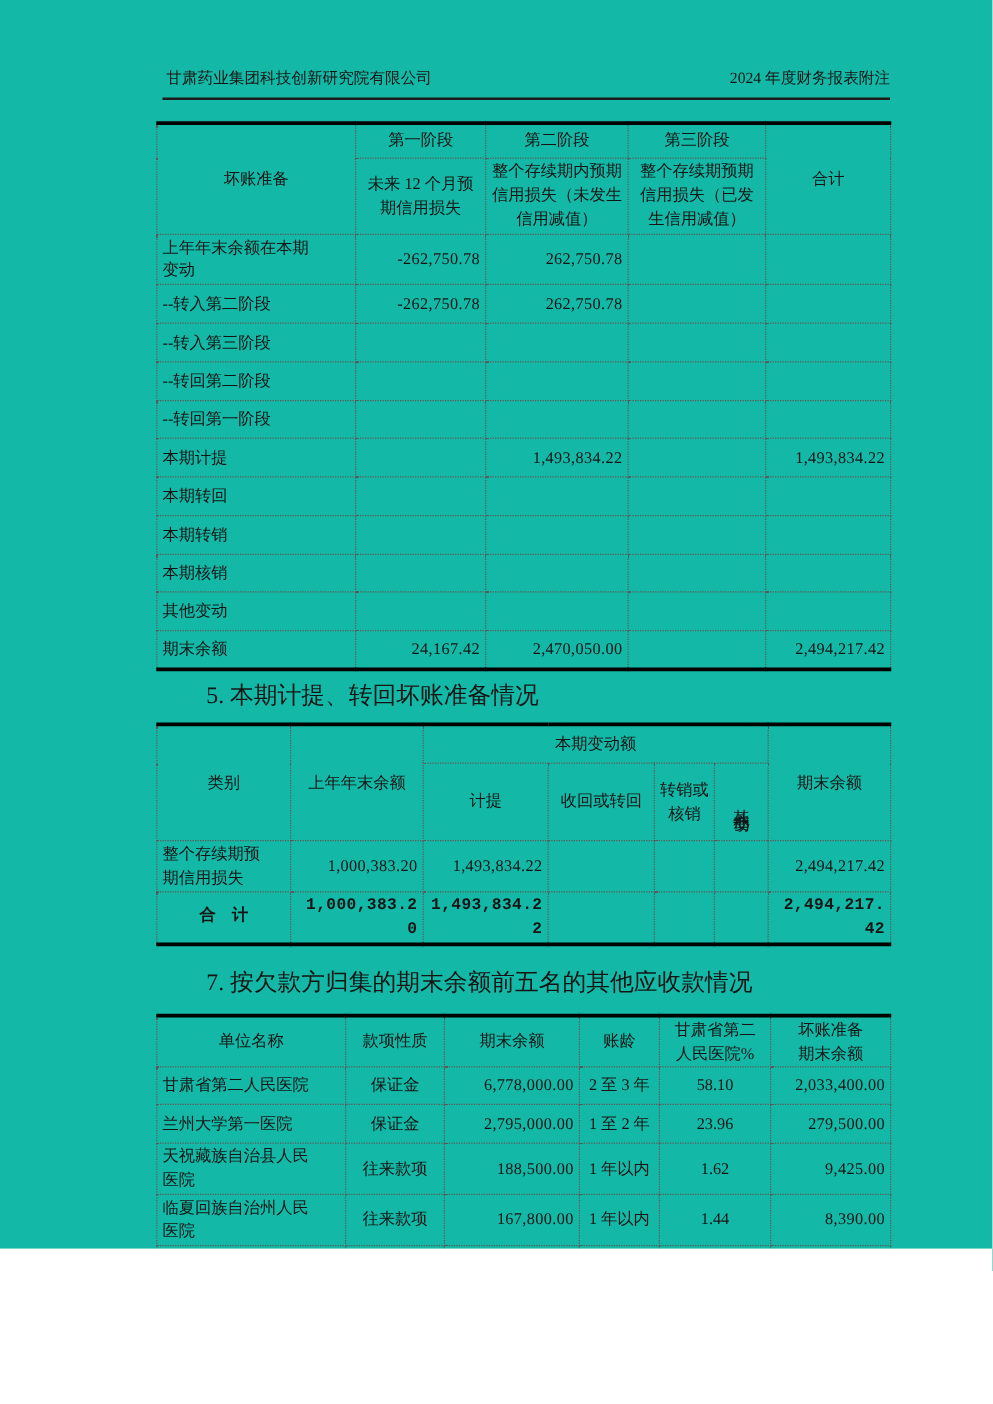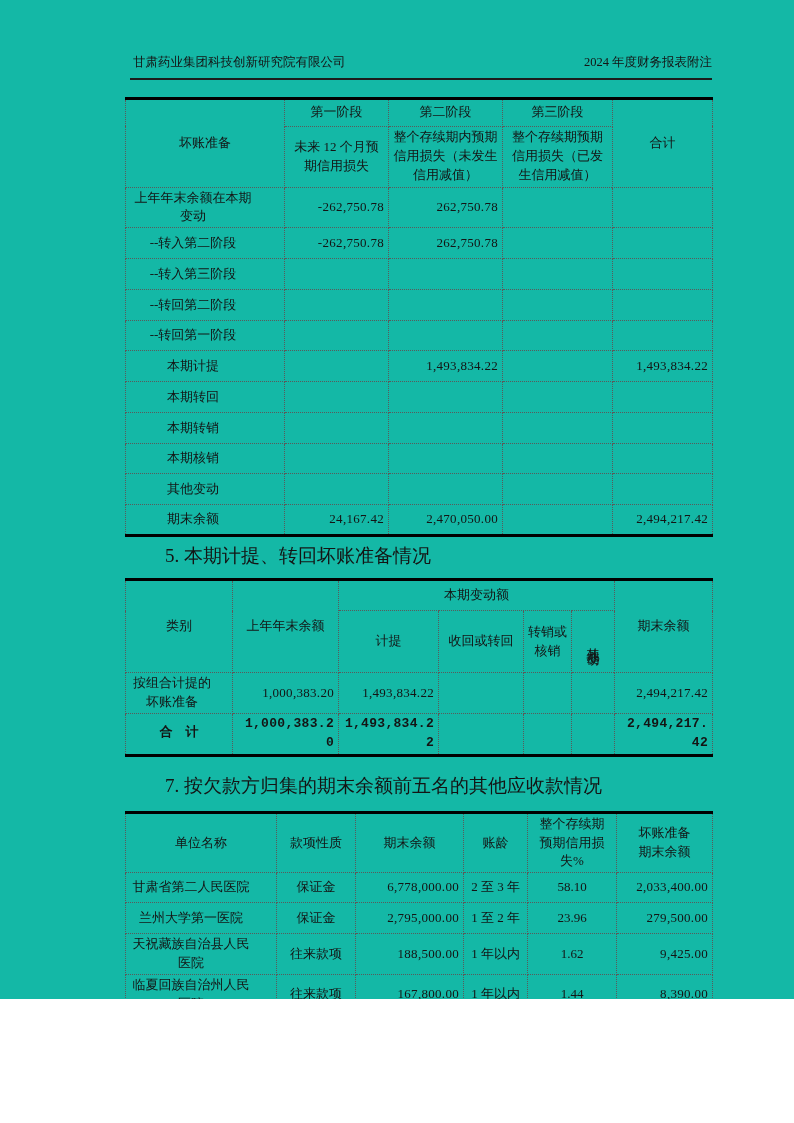--- a/index.html
+++ b/index.html
@@ -10,21 +10,21 @@
   .header-rule{margin:7px 82px 0 130px;border-bottom:2px solid #1c1c1c;height:0;}
   .sec-title{margin:6px 0 9px 165px;font-size:19px;}
   .sec-title.s6{margin:16px 0 12px 165px;}
   table.fin{width:587px;margin-left:125px;border-collapse:collapse;table-layout:fixed;
             font-size:13px;border-top:3px solid #000;border-bottom:3px solid #000;}
   table.t1{margin-top:17px;}
   .fin td,.fin th{border:1px dotted #5a5a5a;padding:1px 4px;vertical-align:middle;
                   font-weight:normal;line-height:1.45;word-break:break-all;}
   .c{text-align:center;}
   .num{text-align:right;padding-right:8px;letter-spacing:.3px;}
-  .lbl{text-align:center;padding-left:6px;}
+  .lbl{text-align:left;padding-left:6px;}
   .t1 .lbl{padding-right:28px;}
   .t2 .lbl{padding-right:18px;}
   .t3 .lbl{padding-right:24px;}
   .hpad8{padding-left:8px;padding-right:8px;}
   .hpad12{padding-left:12px;padding-right:12px;}
   .hpad6{padding-left:6px;padding-right:6px;}
   .total-row td{font-weight:bold;font-family:Liberation Mono, monospace;}
   .vert-span{writing-mode:vertical-rl;text-orientation:upright;display:inline-block;
              line-height:1;letter-spacing:2px;}
   .wspan{display:inline-block;}
@@ -164,21 +164,21 @@
         <td colspan="4" class="c">本期变动额</td>
         <td rowspan="2" class="c">期末余额</td>
       </tr>
       <tr style="height:62px">
         <td class="c">计提</td>
         <td class="c hpad12">收回或转回</td>
         <td class="c hpad6">转销或核销</td>
         <td class="c"><span class="vert-span">其他变动</span></td>
       </tr>
       <tr style="height:38px">
-        <td class="lbl">按组合计提的坏账准备</td>
+        <td class="lbl">整个存续期预期信用损失</td>
         <td class="num">1,000,383.20</td>
         <td class="num">1,493,834.22</td>
         <td class="num"></td>
         <td class="num"></td>
         <td class="num"></td>
         <td class="num">2,494,217.42</td>
       </tr>
       <tr style="height:30px" class="total-row">
         <td class="c">合　计</td>
         <td class="num">1,000,383.20</td>
@@ -201,21 +201,21 @@
       <col style="width:64px">
         <col style="width:89px">
         <col style="width:96px">
     </colgroup>
     <tbody>
       <tr style="height:41px">
         <td class="c">单位名称</td>
         <td class="c">款项性质</td>
         <td class="c">期末余额</td>
         <td class="c">账龄</td>
-        <td class="c"><span class="wspan w74">整个存续期预期信用损失%</span></td>
+        <td class="c"><span class="wspan w74">甘肃省第二人民医院%</span></td>
         <td class="c"><span class="wspan w53">坏账准备期末余额</span></td>
       </tr>
       <tr style="height:30px">
         <td class="lbl">甘肃省第二人民医院</td>
         <td class="c">保证金</td>
         <td class="num">6,778,000.00</td>
         <td class="c">2 至 3 年</td>
         <td class="c">58.10</td>
         <td class="num">2,033,400.00</td>
       </tr>

